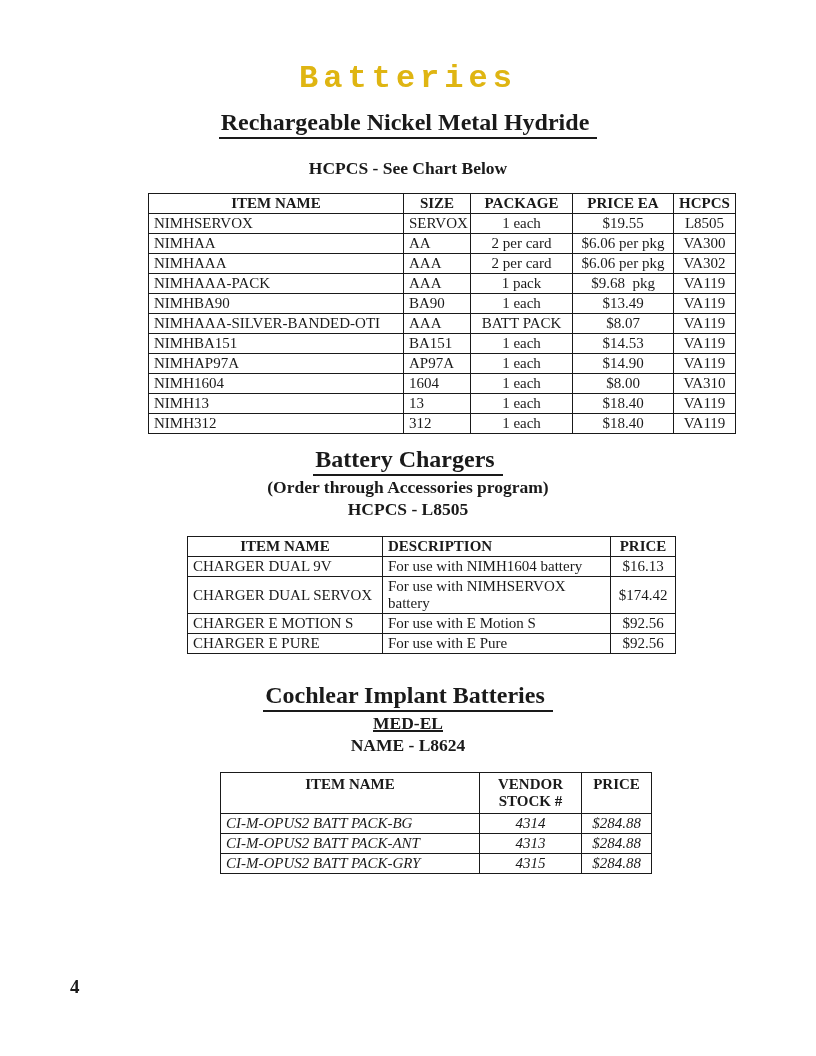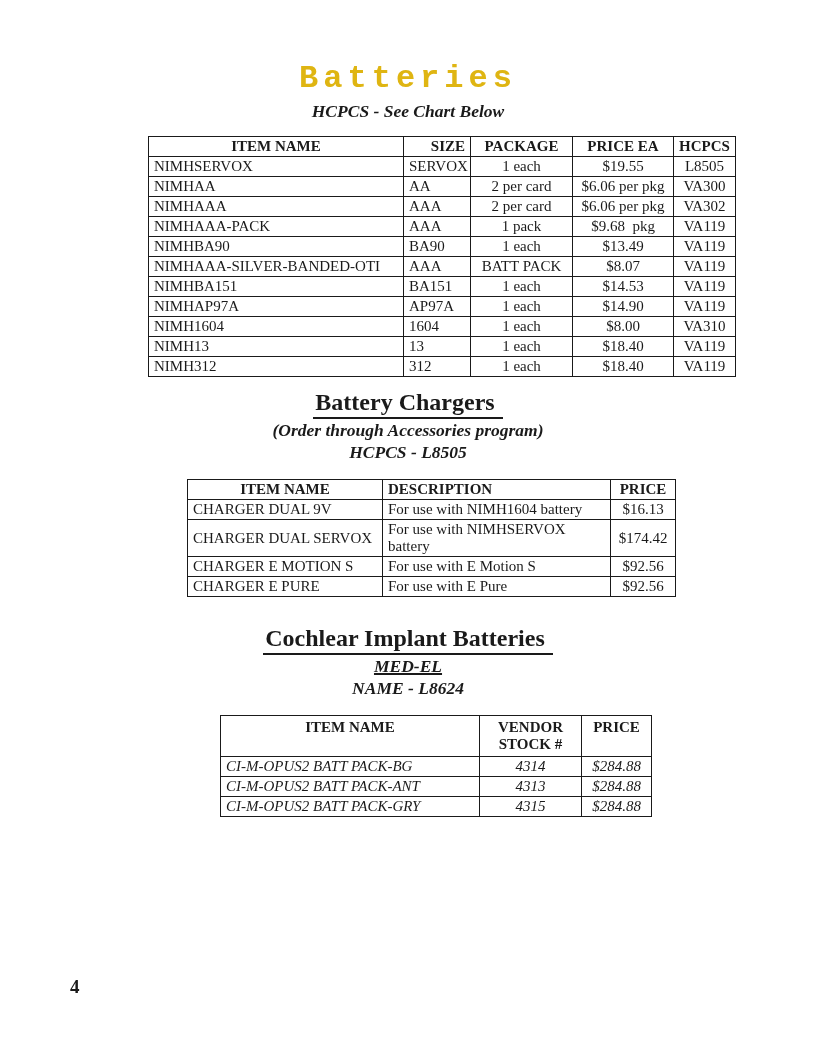--- a/index.html
+++ b/index.html
@@ -32,22 +32,21 @@
   .section-heading .underlined {
     display: inline-block;
     border-bottom: 2.5px solid #1a1a1a;
     padding: 0 8px 0 2px;
   }
   .subheading {
     text-align: center;
     font-weight: bold;
     font-size: 17.5px;
     line-height: 21px;
-    margin: 4px 0 0 0;
-    font-style: italic;
+    margin: 19px 0 0 0;
   }
   .subheading.underline-text { text-decoration: underline; text-decoration-thickness: 2px; }
   .sub-tight { margin-top: 1px; }
 
   table {
     border-collapse: collapse;
     table-layout: fixed;
     font-size: 15px;
     line-height: 17px;
   }
@@ -55,21 +54,21 @@
     border: 1.5px solid #1a1a1a;
     padding: 1px 5px;
     white-space: pre-wrap;
     overflow: hidden;
   }
   th { font-weight: bold; }
 
   
   .t1 { width: 587px; margin: 14px 0 0 148px; }
   .t1 th { text-align: center; }
-  .t1 th:nth-child(2) { text-align: right; }
+  .t1 th:nth-child(2) { text-align: center; }
   .t1 td { text-align: center; }
   .t1 td:nth-child(1), .t1 td:nth-child(2) { text-align: left; }
 
   
   .t2 { width: 488px; margin: 16px 0 0 187px; }
   .t2 th { text-align: center; }
   .t2 th:nth-child(2) { text-align: left; }
   .t2 td { text-align: left; }
   .t2 td:nth-child(3) { text-align: center; }
 
@@ -90,20 +89,21 @@
     font-weight: bold;
   }
 </style>
 </head>
 <body>
 
 <div class="page">
 
   <h1 class="doc-title">Batteries</h1>
 
+  <h2 class="section-heading"><span class="underlined">Rechargeable Nickel Metal Hydride</span></h2>
   <div class="subheading">HCPCS - See Chart Below</div>
 
   <table class="t1">
     <colgroup>
       <col style="width:255px">
         <col style="width:67px">
         <col style="width:102px">
         <col style="width:101px">
         <col style="width:62px">
     </colgroup>

